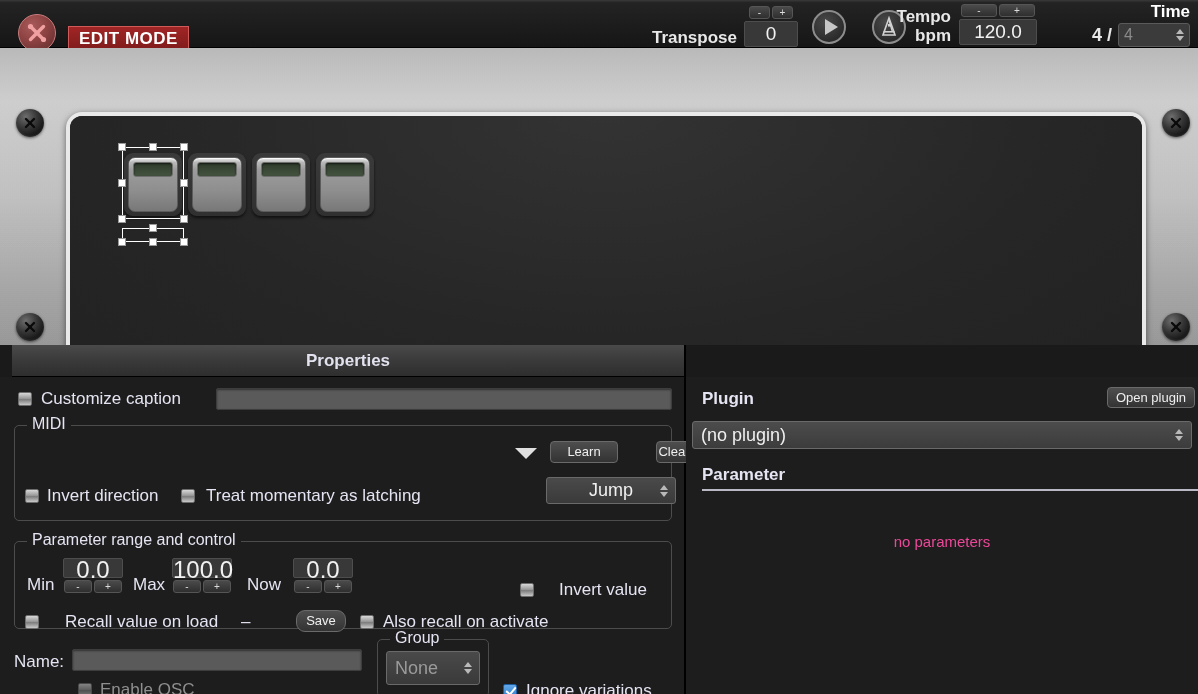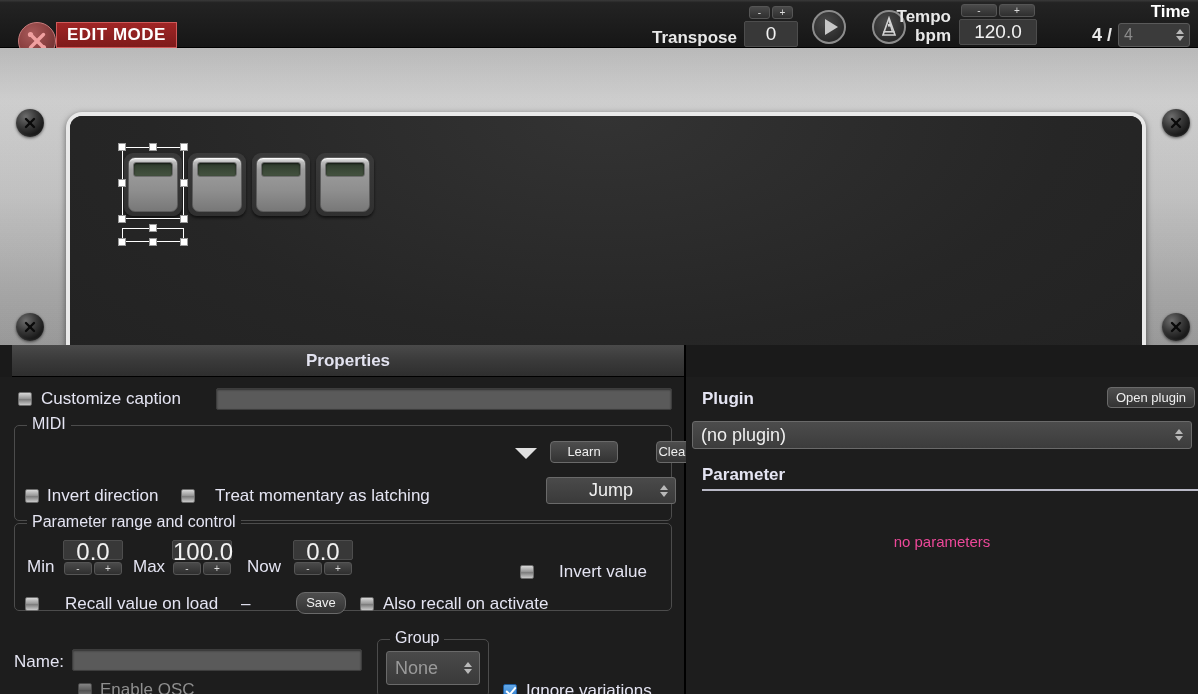--- a/index.html
+++ b/index.html
@@ -28,22 +28,22 @@
     background: linear-gradient(180deg, #242424 0%, #1d1d1d 50%, #161616 100%);
     border-bottom: 1px solid #000;
   }
   .topbar::before{
     content:""; position:absolute; left:0; top:0; width:100%; height:3px;
     background: linear-gradient(180deg,#3a3a3a,#202020);
   }
 
   
   .editmode-wrap {
-    position: absolute; left: 18px; top: 22px;
-    display: flex; align-items: flex-start; gap: 0;
+    position: absolute; left: 18px; top: 14px;
+    display: flex; align-items: flex-end; gap: 12px;
   }
   .wrench-badge {
     width: 38px; height: 38px; border-radius: 50%;
     background: radial-gradient(circle at 36% 30%, #a85a5a 0%, #8d4242 45%, #5d2b2b 100%);
     border: 1px solid #c97c7c;
     position: relative;
     display:flex; align-items:center; justify-content:center;
   }
   .wrench-badge svg { display:block; }
   .editmode-label {
@@ -521,35 +521,35 @@
 
           <span class="caret-down" style="position:absolute; left:500px; top:22px;"></span>
 
           <div class="btn" style="position:absolute; left:535px; top:15px; width:68px; height:22px;">Learn</div>
           <div class="btn" style="position:absolute; left:609px; top:15px; width:36px; height:22px;margin-left:32px;">Clear</div>
 
           <div class="row" style="position:absolute; left:10px; top:60px; gap:8px;">
             <span class="cb"></span>
             <span class="lbl">Invert direction</span>
           </div>
-          <div class="row" style="position:absolute; left:166px; top:60px; gap:20px;">
+          <div class="row" style="position:absolute; left:166px; top:60px; gap:11px;">
             <span class="cb"></span>
             <span class="lbl">Treat momentary as latching</span>
           </div>
 
           <div class="select" style="position:absolute; left:531px; top:51px; width:130px; height:27px;">
             <span>Jump</span>
             <span class="updown">
               <i class="u"></i>
                 <i class="d"></i>
             </span>
           </div>
         </div>
 
-        <div class="groupbox" style="left:14px; top:146px; width:658px; height:88px;">
+        <div class="groupbox" style="left:14px; top:164px; width:658px; height:88px;">
           <span class="gb-title">Parameter range and control</span>
 
           <span class="lbl" style="position:absolute; left:12px; top:33px;">Min</span>
           <div class="mini-spin" style="position:absolute; left:48px; top:16px;">
             <div class="mini-num">0.0</div>
             <div class="pm-pair">
               <div class="pm-btn" style="width:28px">-</div>
               <div class="pm-btn" style="width:28px">+</div>
             </div>
           </div>

